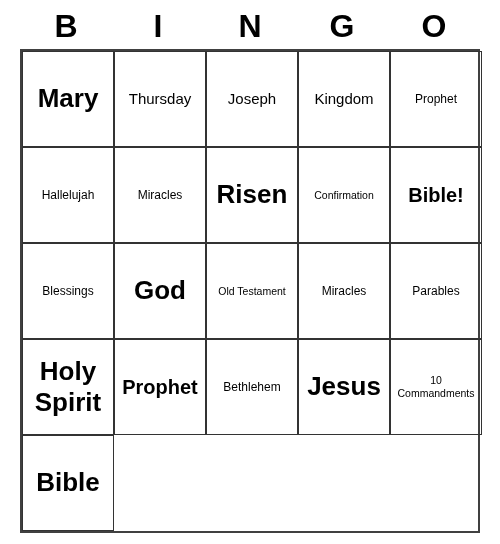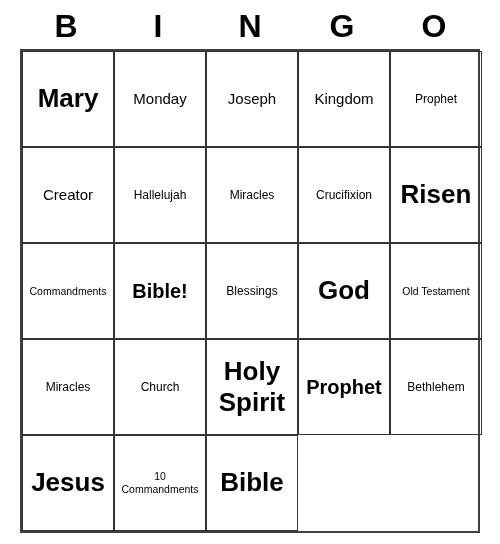--- a/index.html
+++ b/index.html
@@ -54,35 +54,33 @@
 
 <div class="bingo-header">
 <div class="bingo-header-cell">B</div>
     <div class="bingo-header-cell">I</div>
     <div class="bingo-header-cell">N</div>
     <div class="bingo-header-cell">G</div>
     <div class="bingo-header-cell">O</div>
   </div>
 <div class="bingo-grid">
 <div class="bingo-cell size-xl">Mary</div>
-    <div class="bingo-cell size-md">Monday</div>
+    <div class="bingo-cell size-md">Thursday</div>
     <div class="bingo-cell size-md">Joseph</div>
     <div class="bingo-cell size-md">Kingdom</div>
     <div class="bingo-cell size-sm">Prophet</div>
-    <div class="bingo-cell size-md">Creator</div>
     <div class="bingo-cell size-sm">Hallelujah</div>
     <div class="bingo-cell size-sm">Miracles</div>
-    <div class="bingo-cell size-sm">Crucifixion</div>
     <div class="bingo-cell size-xl">Risen</div>
-    <div class="bingo-cell size-xs">Commandments</div>
+    <div class="bingo-cell size-xs">Confirmation</div>
     <div class="bingo-cell size-lg">Bible!</div>
     <div class="bingo-cell size-sm">Blessings</div>
     <div class="bingo-cell size-xl">God</div>
     <div class="bingo-cell size-xs">Old Testament</div>
     <div class="bingo-cell size-sm">Miracles</div>
-    <div class="bingo-cell size-sm">Church</div>
+    <div class="bingo-cell size-sm">Parables</div>
     <div class="bingo-cell size-xl">Holy Spirit</div>
     <div class="bingo-cell size-lg">Prophet</div>
     <div class="bingo-cell size-sm">Bethlehem</div>
     <div class="bingo-cell size-xl">Jesus</div>
     <div class="bingo-cell size-xs">10 Commandments</div>
     <div class="bingo-cell size-xl">Bible</div>
   </div>
 
 </body></html>

